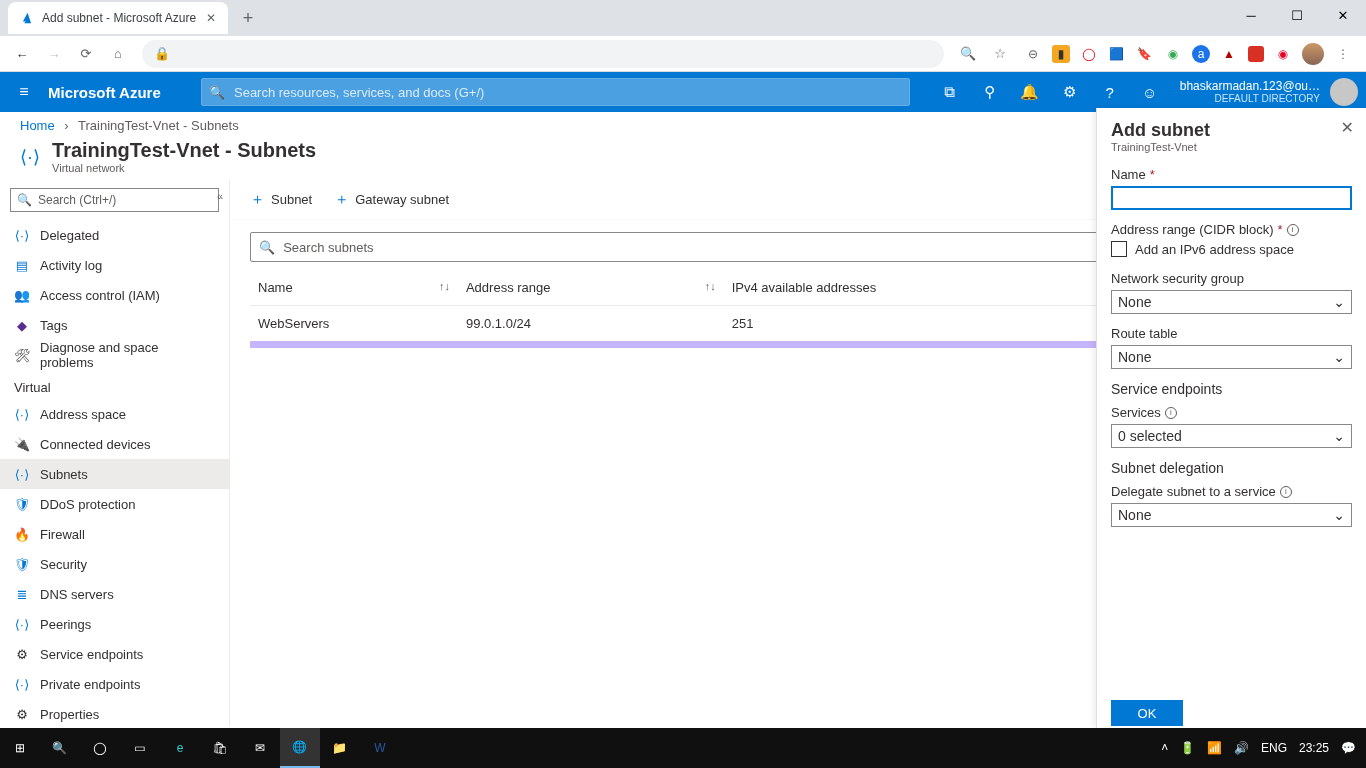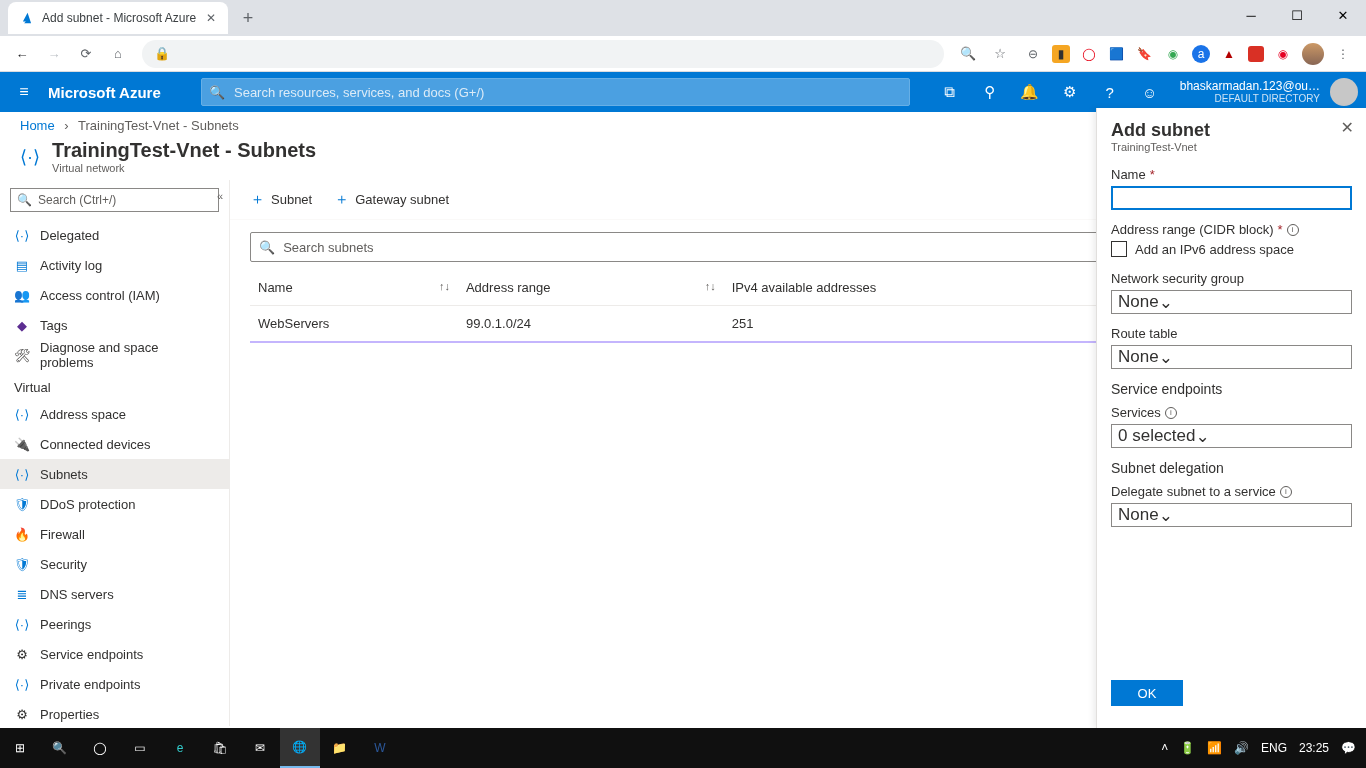--- a/index.html
+++ b/index.html
@@ -57,37 +57,37 @@
   .side-sect { padding:10px 14px 4px; font-size:13px; font-weight:400; color:#323130; }
 
   .main { flex:1; padding:0; position:relative; }
   .cmd-bar { display:flex; gap:22px; padding:10px 20px; font-size:13px; color:#323130; border-bottom:1px solid #faf9f8; }
   .cmd { display:flex; align-items:center; gap:6px; cursor:pointer; }
   .cmd .plus { color:#0078d4; font-size:15px; }
   .tbl-search { margin:12px 20px 0; height:30px; border:1px solid #8a8886; border-radius:2px; display:flex; align-items:center; padding:0 8px; gap:8px; color:#605e5c; font-size:13px; }
   table.subnets { width:calc(100% - 40px); margin:8px 20px; border-collapse:collapse; font-size:13px; }
   table.subnets th { text-align:left; font-weight:400; padding:10px 8px; border-bottom:1px solid #edebe9; color:#323130; }
   table.subnets th .sort { float:right; color:#605e5c; font-size:11px; }
-  table.subnets td { padding:10px 8px; border-bottom:2px solid #c4b5fd; }
+  table.subnets td { padding:10px 8px; border-bottom:7px solid #c4b5fd; }
 
   
   .panel { position:absolute; top:108px; right:0; bottom:40px; width:270px; background:#fff; border-left:1px solid #e1dfdd; box-shadow:-3px 0 6px rgba(0,0,0,0.07); padding:12px 14px; overflow:auto; }
   .panel h2 { font-size:18px; font-weight:600; }
   .panel .psub { font-size:11px; color:#605e5c; margin-bottom:14px; }
   .panel .close { position:absolute; top:10px; right:12px; font-size:16px; color:#605e5c; cursor:pointer; }
   .fld-lbl { font-size:13px; margin-bottom:4px; display:flex; align-items:center; gap:4px; }
   .req { color:#a4262c; }
   .info { display:inline-flex; width:12px; height:12px; border:1px solid #605e5c; border-radius:50%; align-items:center; justify-content:center; font-size:8px; color:#605e5c; }
   .txt { width:100%; height:24px; border:1px solid #8a8886; padding:0 6px; font-size:13px; margin-bottom:12px; }
   .txt.focus { border:2px solid #0078d4; }
-  .sel { width:100%; height:24px; border:1px solid #8a8886; padding:0 6px; font-size:17px; margin-bottom:12px; display:flex; align-items:center; justify-content:flex-start; color:#323130; }
+  .sel { width:100%; height:24px; border:1px solid #8a8886; padding:0 6px; font-size:14px; margin-bottom:12px; display:flex; align-items:center; justify-content:space-between; color:#323130; }
   .chk-row { display:flex; align-items:center; gap:8px; font-size:13px; margin-bottom:14px; }
   .chk { width:16px; height:16px; border:1px solid #323130; }
   .sect-h { font-size:14px; margin:12px 0 8px; }
-  .ok-row { position:absolute; left:14px; right:14px; bottom:22px; }
+  .ok-row { position:absolute; left:14px; right:14px; bottom:2px; }
   .ok-btn { background:#0078d4; color:#fff; border:none; height:26px; width:72px; font-size:13px; cursor:pointer; }
 
   
   .taskbar { position:absolute; left:0; right:0; bottom:0; height:40px; background:#101010; display:flex; align-items:center; color:#fff; font-size:12px; }
   .taskbar .tb { width:40px; height:40px; display:flex; align-items:center; justify-content:center; }
   .taskbar .right { margin-left:auto; display:flex; align-items:center; gap:12px; padding-right:10px; }
 </style>
 </head>
 <body>
 

